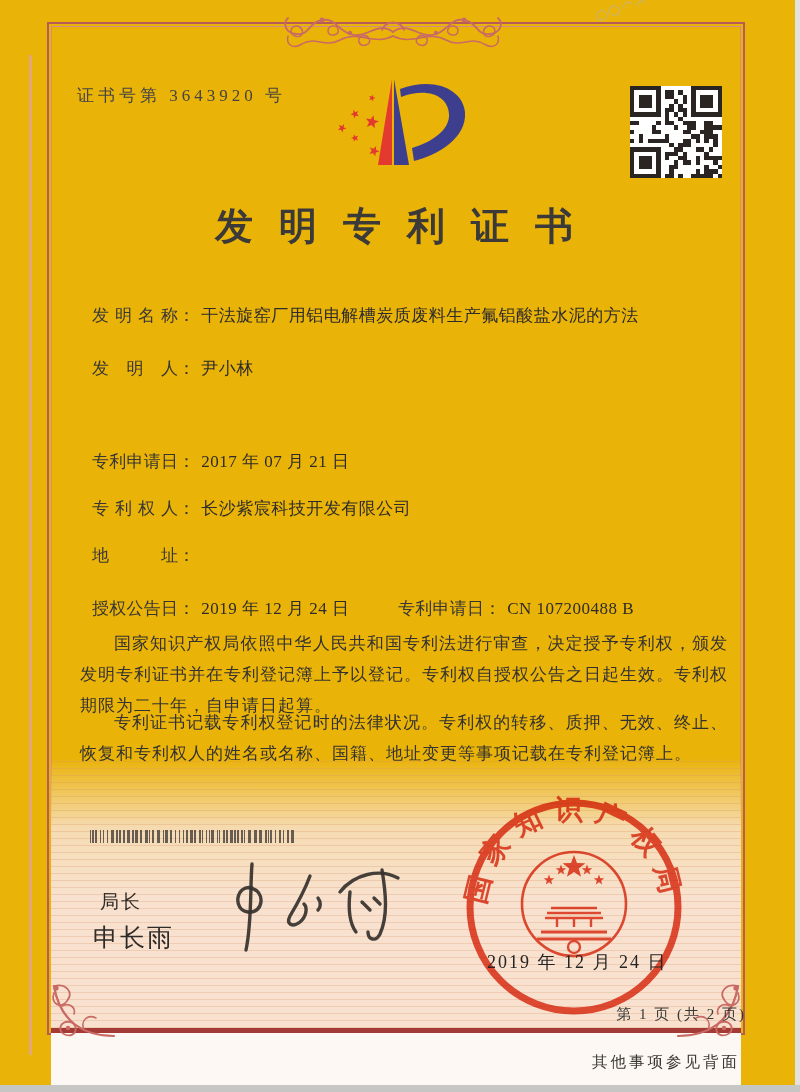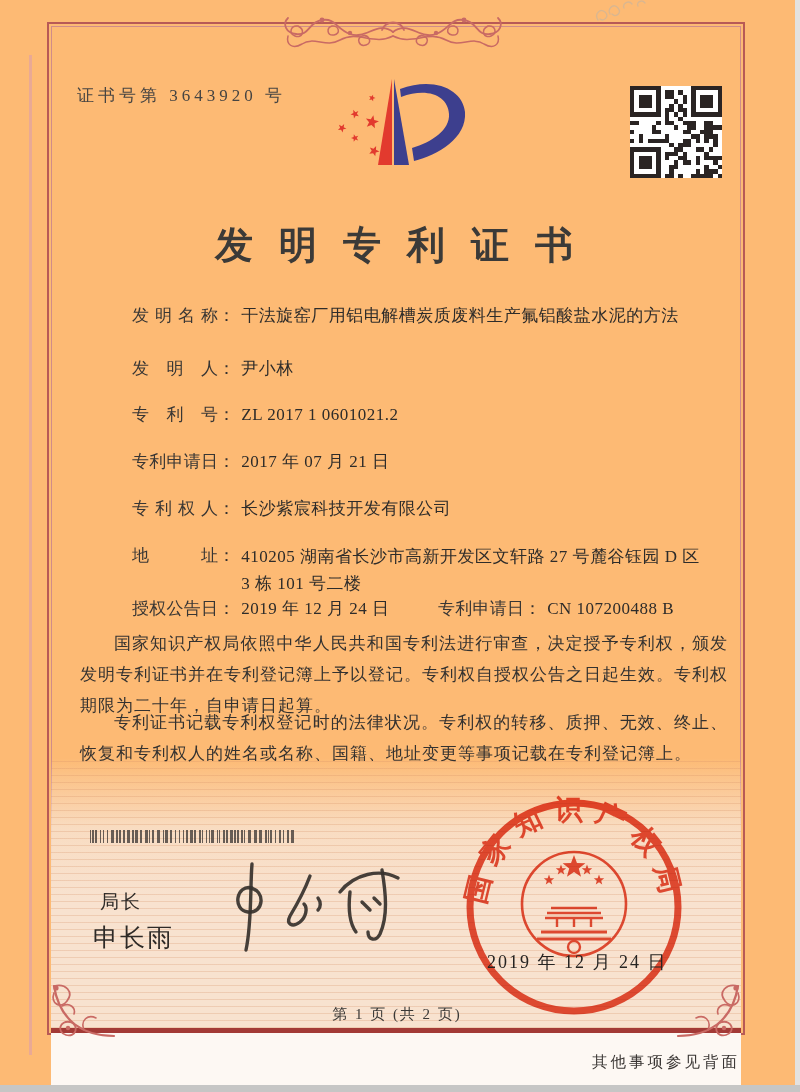--- a/index.html
+++ b/index.html
@@ -11,21 +11,21 @@
     --peach-line:#eccab0;
     --ink:#2f2d2b;
     --logo-blue:#3d3f8e;
     --logo-red:#e23a2e;
   }
   *{margin:0;padding:0;box-sizing:border-box;}
   html,body{background:#b9b9b9;}
   body{font-family:"Liberation Serif","DejaVu Serif",serif;}
   .page{
     position:relative;width:800px;height:1092px;margin:0 auto;
-    background:#fdba74;overflow:hidden;text-decoration:underline;
+    background:#eab308;overflow:hidden;text-decoration:underline;
   }
   .page-bottom-edge{position:absolute;left:0;bottom:0;width:800px;height:7px;background:#c6c6c5;}
   .page-right-edge{position:absolute;right:0;top:0;width:5px;height:1092px;background:#e3e2e0;}
   .left-edge-line{position:absolute;left:29px;top:55px;width:3px;height:1000px;background:#e2a3a0;opacity:.75;}
 
   
   .frame-outer{
     position:absolute;left:47px;top:22px;width:698px;height:1013px;
     border:2px solid var(--border-red);
   }
@@ -49,23 +49,23 @@
     position:absolute;left:51px;top:1033px;width:690px;height:52px;
     background:#fdf8f3;
   }
 
   .abs{position:absolute;}
   .cert-no{
     left:77px;top:84px;font-size:17px;letter-spacing:4px;color:#464442;
   }
   .doc-title{
     left:48px;top:201px;width:698px;text-align:center;padding-left:20px;
-    font-size:38px;font-weight:600;letter-spacing:26px;color:#3b3a38;margin-top:19px;
-  }
-  .field-row{font-size:17px;color:#333130;line-height:25px;white-space:nowrap;margin-left:40px;}
+    font-size:38px;font-weight:600;letter-spacing:26px;color:#3b3a38;
+  }
+  .field-row{font-size:17px;color:#333130;line-height:25px;white-space:nowrap;}
   .field-label{
     display:inline-block;width:86px;text-align:justify;text-align-last:justify;
     color:#383634;
   }
   .field-colon{display:inline-block;margin:0 2px 0 0;}
   .field-value{letter-spacing:.5px;color:#2e2c2a;}
   .addr-value{display:inline-block;vertical-align:top;white-space:normal;width:552px;line-height:27px;}
   .addr-line{display:block;}
 
   .body-para{
@@ -76,21 +76,21 @@
   .barcode-wrap{left:90px;top:830px;width:206px;height:13px;opacity:.8;}
   .officer-title{left:100px;top:889px;font-size:19px;color:#2e2a27;letter-spacing:2px;}
   .officer-name{left:93px;top:921px;font-size:25px;color:#2e2a27;letter-spacing:2px;}
   .signature{left:222px;top:858px;}
 
   .seal{left:459px;top:792px;width:230px;height:230px;mix-blend-mode:multiply;opacity:.92;}
   .seal-date{
     left:487px;top:950px;font-size:18px;letter-spacing:2px;color:#262422;z-index:5;
   }
   .page-num{
-    left:48px;top:1005px;width:698px;text-align:center;
+    left:48px;top:1005px;width:698px;text-align:right;
     font-size:15px;letter-spacing:2px;color:#3a3836;
   }
   .back-note{
     left:40px;top:1052px;width:700px;text-align:right;
     font-size:15.5px;letter-spacing:3px;color:#3a3634;
   }
   .seal-stroke{stroke:var(--seal-red);fill:none;}
   .seal-fill{fill:var(--seal-red);}
   .flr{stroke:var(--flourish);fill:none;stroke-linecap:round;}
   .sig-stroke{stroke:#36312c;fill:none;stroke-width:3.4;stroke-linecap:round;stroke-linejoin:round;opacity:.92;}
@@ -285,35 +285,30 @@
   <div class="abs doc-title">发明专利证书</div>
 
   <div class="abs field-row" style="left:92px;top:303px">
     <span class="field-label">发明名称</span><span class="field-colon">：</span>
     <span class="field-value">干法旋窑厂用铝电解槽炭质废料生产氟铝酸盐水泥的方法</span>
   </div>
   <div class="abs field-row" style="left:92px;top:356px">
     <span class="field-label">发明人</span><span class="field-colon">：</span>
     <span class="field-value">尹小林</span>
   </div>
-  <div class="abs field-row" style="left:92px;top:402px">
-    <span class="field-label">专利号</span><span class="field-colon">：</span>
-    <span class="field-value">ZL 2017 1 0601021.2</span>
-  </div>
   <div class="abs field-row" style="left:92px;top:449px">
     <span class="field-label">专利申请日</span><span class="field-colon">：</span>
     <span class="field-value">2017 年 07 月 21 日</span>
   </div>
   <div class="abs field-row" style="left:92px;top:496px">
     <span class="field-label">专利权人</span><span class="field-colon">：</span>
     <span class="field-value">长沙紫宸科技开发有限公司</span>
   </div>
   <div class="abs field-row" style="left:92px;top:543px">
     <span class="field-label">地址</span><span class="field-colon">：</span>
-    <span class="field-value addr-value"><span class="addr-line">410205 湖南省长沙市高新开发区文轩路 27 号麓谷钰园 D 区</span><span class="addr-line">3 栋 101 号二楼</span></span>
   </div>
   <div class="abs field-row" style="left:92px;top:596px">
     <span class="field-label">授权公告日</span><span class="field-colon">：</span>
     <span class="field-value">2019 年 12 月 24 日</span>
   </div>
   <div class="abs field-row" style="left:398px;top:596px">
     <span class="field-label">专利申请日</span><span class="field-colon">：</span>
     <span class="field-value">CN 107200488 B</span>
   </div>
 

